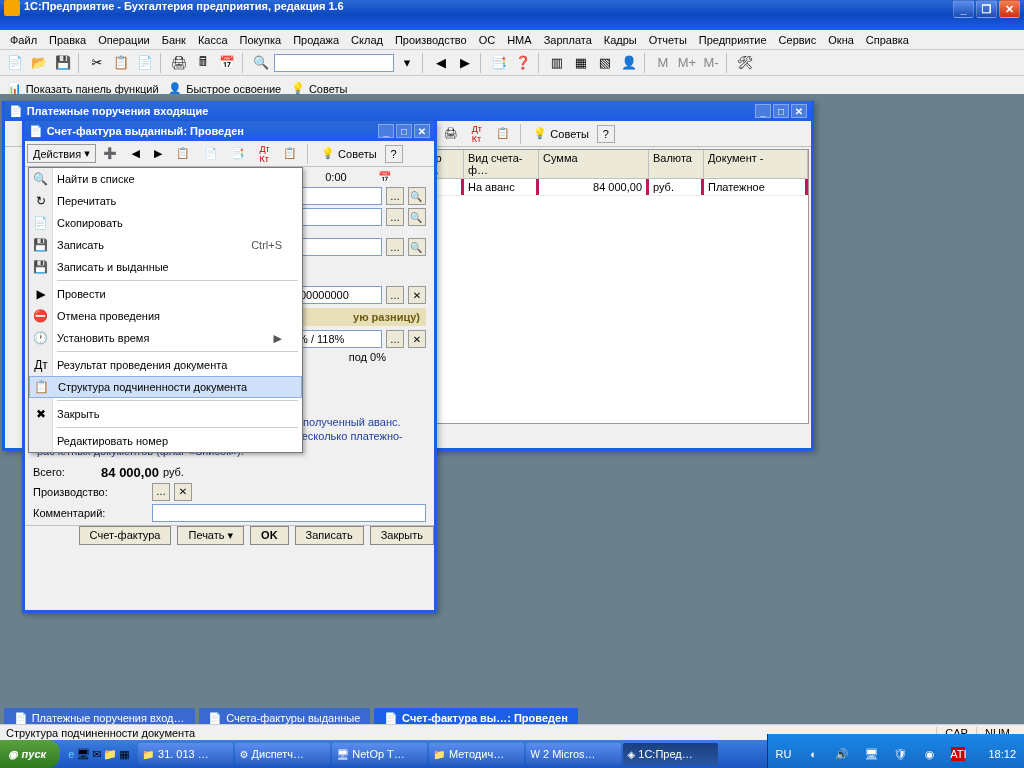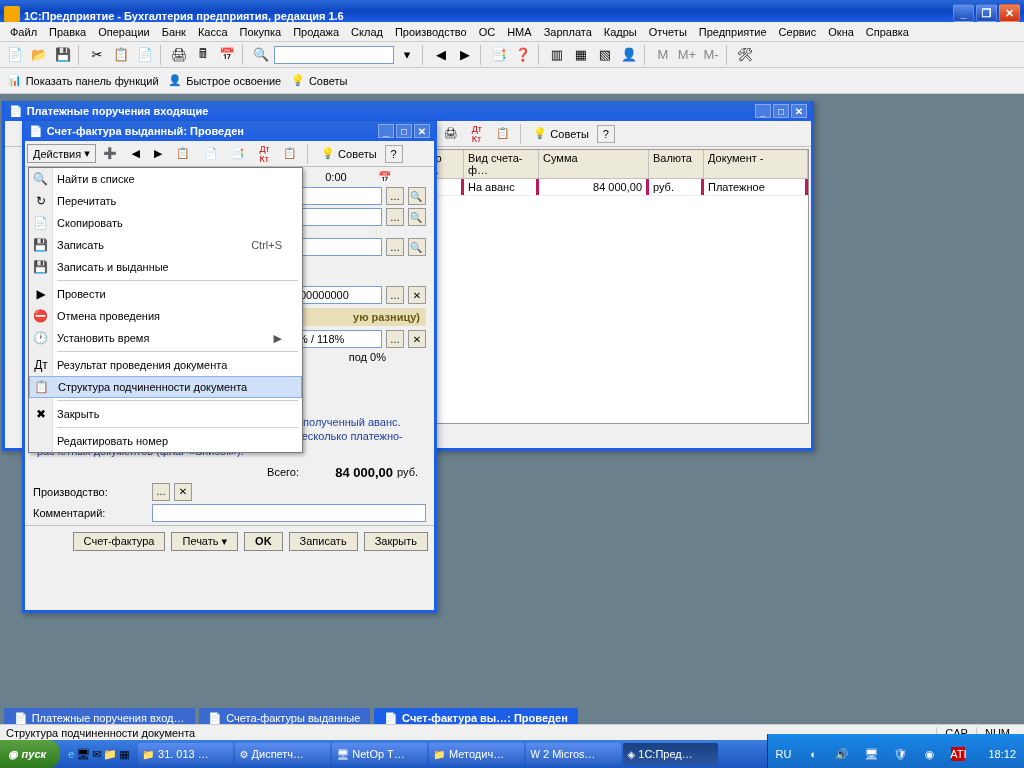--- a/index.html
+++ b/index.html
@@ -1,18 +1,18 @@
 <!DOCTYPE html>
 <html><head>
 <meta charset="utf-8">
 <style>
 * { box-sizing: border-box; margin: 0; padding: 0; font-family: Tahoma, sans-serif; font-size: 11px; }
 body { width: 1024px; height: 768px; background: #6a808c; overflow: hidden; position: relative; }
 
-.titlebar { height: 22px; background: linear-gradient(#2a68d6, #0c47c0 50%, #1d5ee6); color: #fff; display: flex; align-items: flex-end; padding: 0 4px; font-weight: bold; }
+.titlebar { height: 30px; background: linear-gradient(#2a68d6, #0c47c0 50%, #1d5ee6); color: #fff; display: flex; align-items: flex-start; padding: 0 4px; font-weight: bold; }
 .titlebar .icon { width: 16px; height: 16px; background: #f7a800; margin-right: 4px; border-radius: 2px; position: relative; }
 .titlebar .spacer { flex: 1; }
 .titlebar .winbtn { width: 21px; height: 18px; margin-left: 2px; background: linear-gradient(#5c8dee, #1a4db5); border: 1px solid #fff3; border-radius: 3px; display: flex; align-items: center; justify-content: center; color: #fff; font-size: 11px; cursor: pointer; }
 .titlebar .winbtn.close { background: linear-gradient(#f08050, #d03010); }
 
 .menubar { height: 20px; background: #f0f0f0; display: flex; align-items: center; padding: 0 4px; border-bottom: 1px solid #ccc; }
 .menubar span { padding: 2px 6px; cursor: pointer; }
 
 .toolbar { height: 26px; background: #f0f0f0; display: flex; align-items: center; padding: 2px 4px; border-bottom: 1px solid #ccc; gap: 2px; }
 .tbtn { width: 22px; height: 22px; display: flex; align-items: center; justify-content: center; border: 1px solid transparent; cursor: pointer; font-size: 13px; }
@@ -44,21 +44,21 @@
 .context-menu .cm-item.hl { background: #d0e0f8; border:1px solid #8cb0e8; }
 .context-menu .cm-item .cicon { position:absolute; left:4px; width:16px; height:16px; display:flex;align-items:center;justify-content:center;font-size:12px; }
 .context-menu .cm-item .shortcut { margin-left: auto; color:#555; }
 .context-menu .cm-sep { height: 1px; background: #ccc; margin: 2px 4px 2px 28px; }
 
 .form-row { display:flex; align-items:center; margin:3px 8px; gap:4px;}
 .form-row label{ width:115px; }
 .form-row .field{ flex:1; height:18px; border:1px solid #7a9ccf; background:#fff; padding:1px 3px; display:flex; align-items:center;}
 .form-row .fbtn{ width:18px; height:18px; border:1px solid #999; background:#ece9d8; display:flex; align-items:center; justify-content:center; cursor:pointer; font-size:10px;}
 
-.footer-buttons{display:flex;justify-content:flex-end;gap:6px;padding:6px;border-top:1px solid #c0c0c0;}
+.footer-buttons{display:flex;justify-content:flex-end;gap:6px;padding:0;border-top:1px solid #c0c0c0;}
 .footer-buttons button{padding:2px 10px;border:1px solid #888;background:#ece9d8;cursor:pointer}
 
 .hint-text{color:#2040a0;padding:4px 12px;font-size:11px;line-height:1.3}
 
 .tabstrip{position:absolute;left:0;right:0;bottom:40px;height:20px;background:#6a808c;display:flex;gap:4px;padding:0 4px}
 .tabstrip .tab{background:#3a6ad0;color:#fff;padding:2px 10px;border-radius:2px 2px 0 0;display:flex;align-items:center;gap:4px;cursor:pointer}
 .tabstrip .tab.active{background:#1d5ee6;font-weight:bold}
 
 .statusbar{position:absolute;left:0;right:0;bottom:28px;height:16px;background:#f0f0f0;display:flex;align-items:center;padding:0 6px;border-top:1px solid #ccc;font-size:11px;}
 .statusbar .spacer{flex:1}
@@ -245,21 +245,21 @@
       <span class="fbtn">✕</span>
     </div>
     <div style="text-align:right;padding-right:48px">под 0%</div>
 
     <div style="height:48px"></div>
     <div class="hint-text">
       <span>...вываются при осуществлении отгрузки под ранее полученный аванс.</span><br>
       <span>Для счетов-фактур на реализацию можно указать несколько платежно-расчетных документов (флаг «Список»).</span>
     </div>
 
-    <div class="form-row" style="justify-content:flex-end;padding-right:8px">
+    <div class="form-row" style="padding-right:8px">
       <span>Всего:</span>
       <b style="width:90px;text-align:right;font-size:13px">84 000,00</b>
       <span>руб.</span>
     </div>
 
     <div class="form-row">
       <label>Производство:</label>
       <span class="fbtn">…</span>
       <span class="fbtn">✕</span>
     </div>

